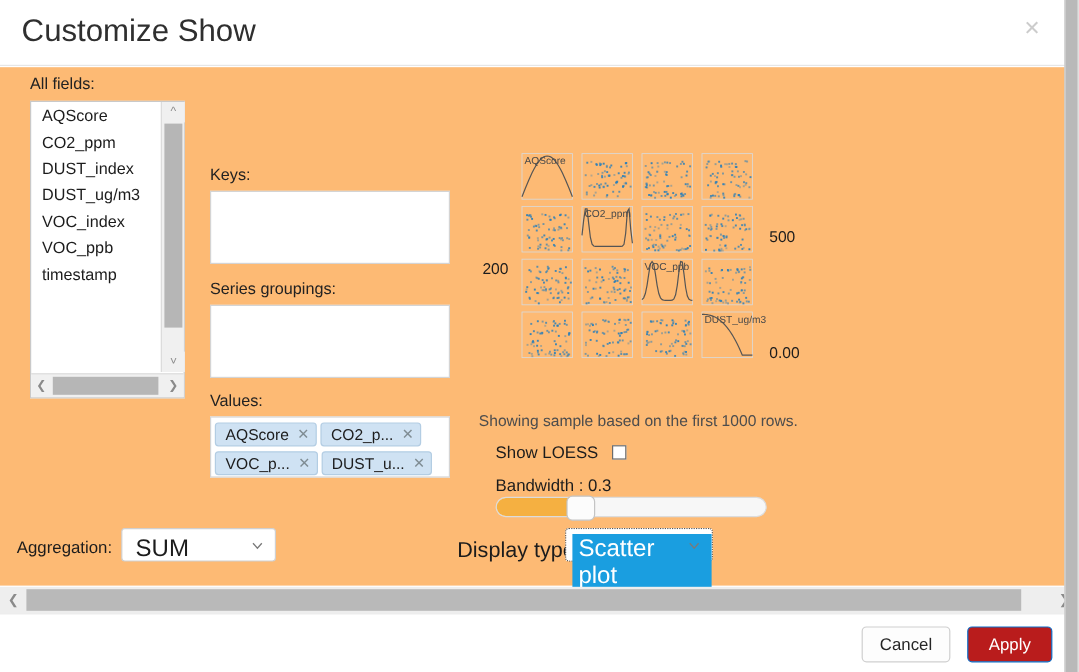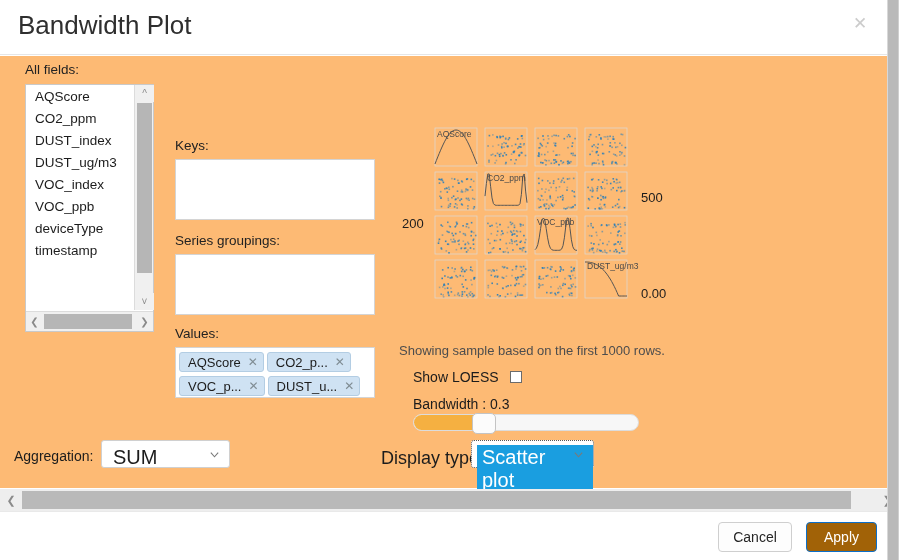--- a/index.html
+++ b/index.html
@@ -268,54 +268,53 @@
     cursor: pointer;
     box-sizing: border-box;
     display: flex; align-items: center; justify-content: center; margin-left: 32px;
   }
   #cancel-btn {
     right: 96px; width: 74px;
     background: #fdfdfd; border: 1px solid #cfcfcf; color: #262626;
   }
   #apply-btn {
     right: 11px; width: 71px;
-    background: #a16207; border: 1px solid #0b6ec9; color: #fff;
+    background: #b91c1c; border: 1px solid #0b6ec9; color: #fff;
   }
 
   
   .right-strip {
     position: absolute; right: 0; top: 0;
     width: 11px; height: 560px;
     background: #b9b9b9;
     border-left: 1px solid #d8d8d8;
     box-sizing: border-box;
   }
 </style>
 </head>
 <body>
 
 <div id="root">
 
   <div class="titlebar">
-    <div class="dialog-title">Bandwidth Plot</div>
+    <div class="dialog-title">Customize Show</div>
     <div class="close-btn">✕</div>
   </div>
 
   <div class="body-area">
 
     <div class="field-label" style="left:25px; top:6px;">All fields:</div>
     <div class="listbox">
       <div class="list-items">
         <div class="list-item">AQScore</div>
         <div class="list-item">CO2_ppm</div>
         <div class="list-item">DUST_index</div>
         <div class="list-item">DUST_ug/m3</div>
         <div class="list-item">VOC_index</div>
         <div class="list-item">VOC_ppb</div>
-        <div class="list-item">deviceType</div>
         <div class="list-item">timestamp</div>
       </div>
       <div class="v-scroll">
         <div class="v-arrow up">^</div>
         <div class="v-thumb"></div>
         <div class="v-arrow down">˅</div>
       </div>
       <div class="h-scroll">
         <div class="h-arrow left">❮</div>
         <div class="h-thumb"></div>

